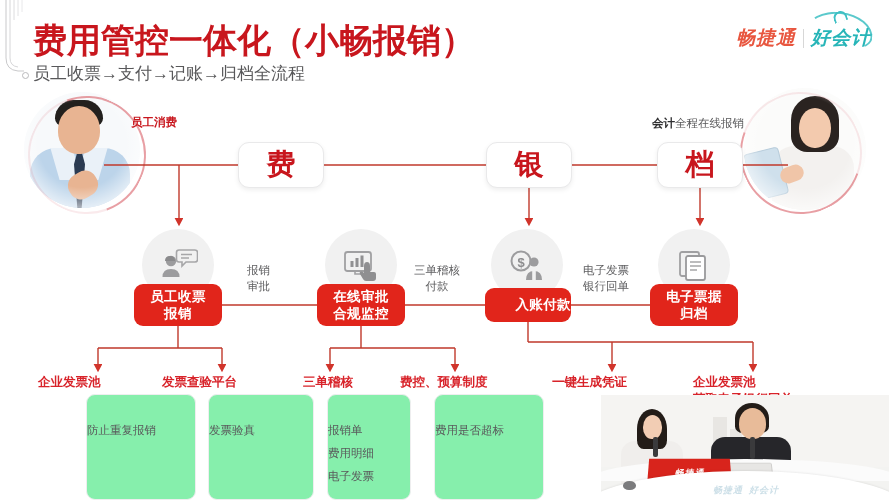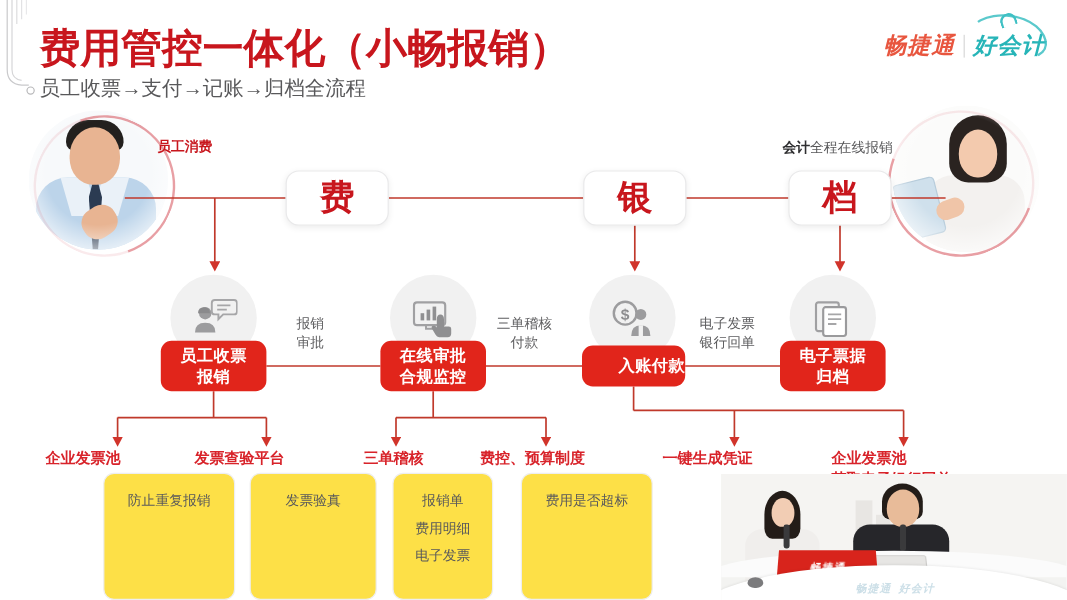--- a/index.html
+++ b/index.html
@@ -136,23 +136,23 @@
   .ml1{ left:247px; top:263px; }
   .ml2{ left:414px; top:263px; }
   .ml3{ left:583px; top:263px; }
 
   
   .bhead {
     position:absolute; font-size:12.5px; font-weight:bold; color:#d8232a;
     white-space:nowrap; 
   }
   .bpanel {
-    position:absolute; background:#fde047; border:1px solid #eeeeef;
-    border-radius:9px; padding-top:12px;
-    font-size:11.5px; color:#59595b; line-height:2.0; text-align:center;
+    position:absolute; background:#86efac; border:1px solid #eeeeef;
+    border-radius:9px; padding-top:24px;
+    font-size:11.5px; color:#59595b; line-height:2.0; text-align:left;
   }
   .bpanel span{ display:block; }
 
   
   .vid {
     position:absolute; left:601px; top:395px; width:288px; height:105px;
     overflow:hidden; background:#f3f3f1;
   }
   .v-wall { position:absolute; left:0; top:0; width:288px; height:72px; background:#f5f4f2; }
   .v-deskback { position:absolute; left:-10px; top:64px; width:308px; height:22px;

